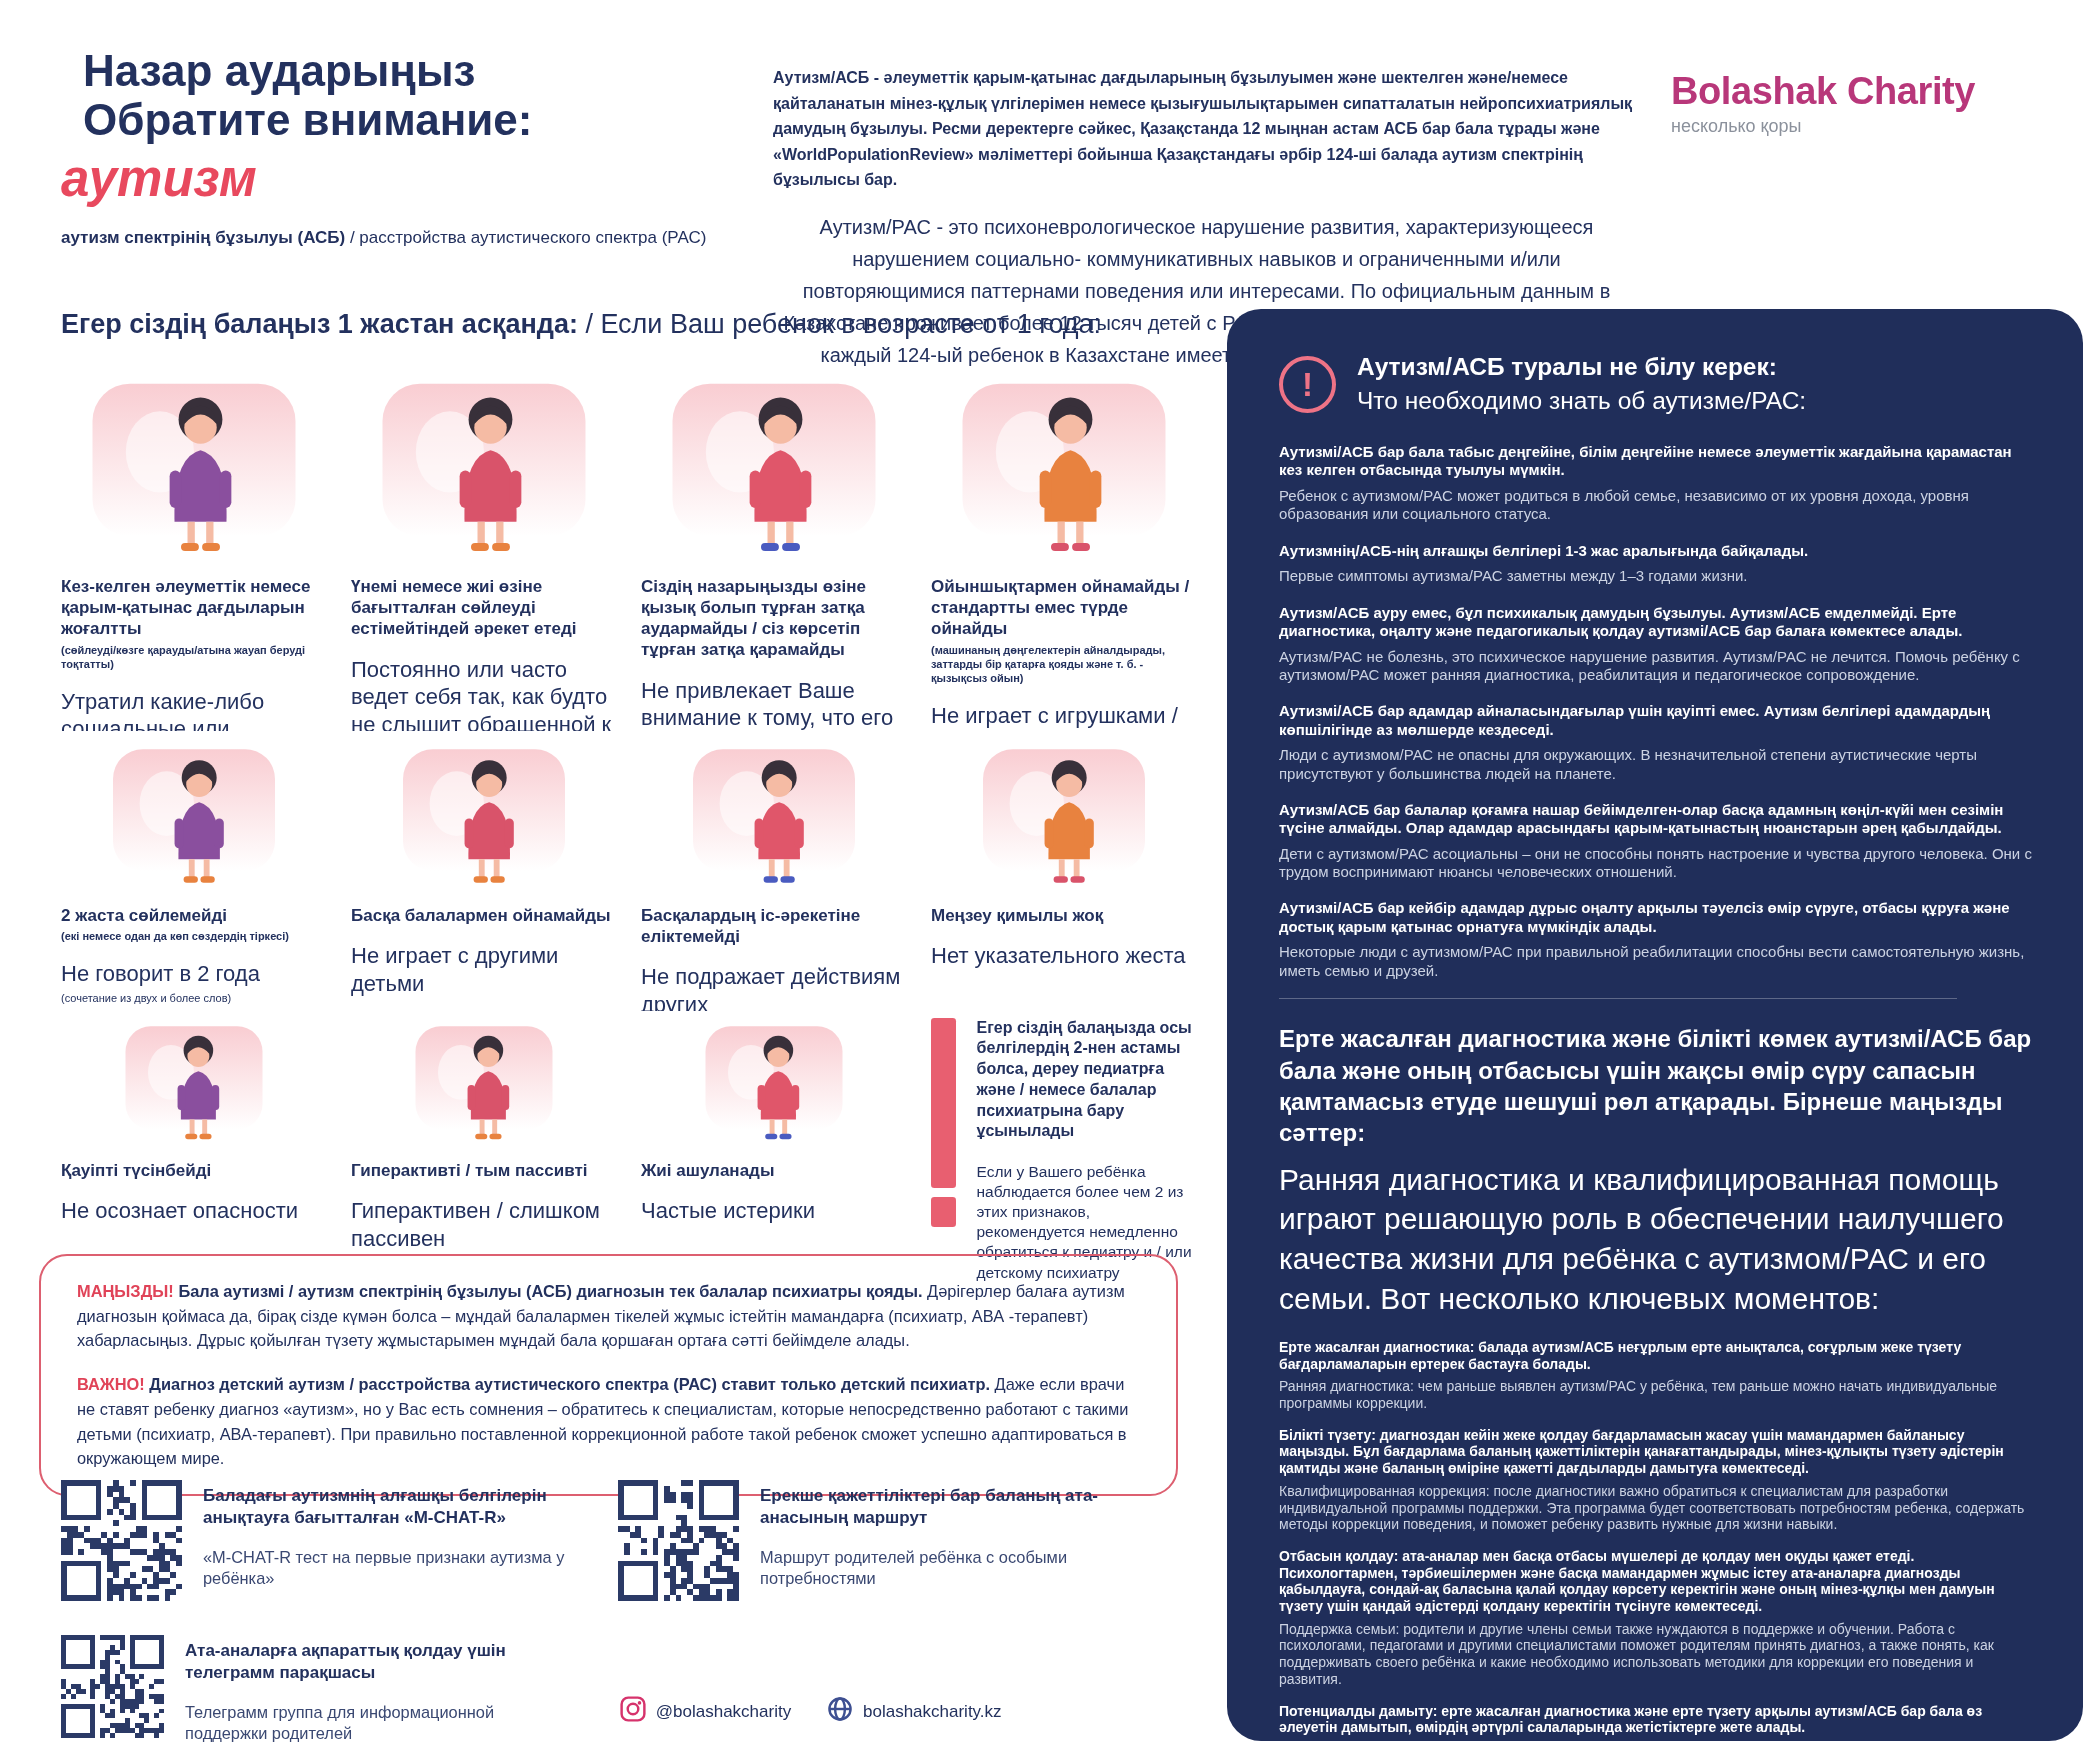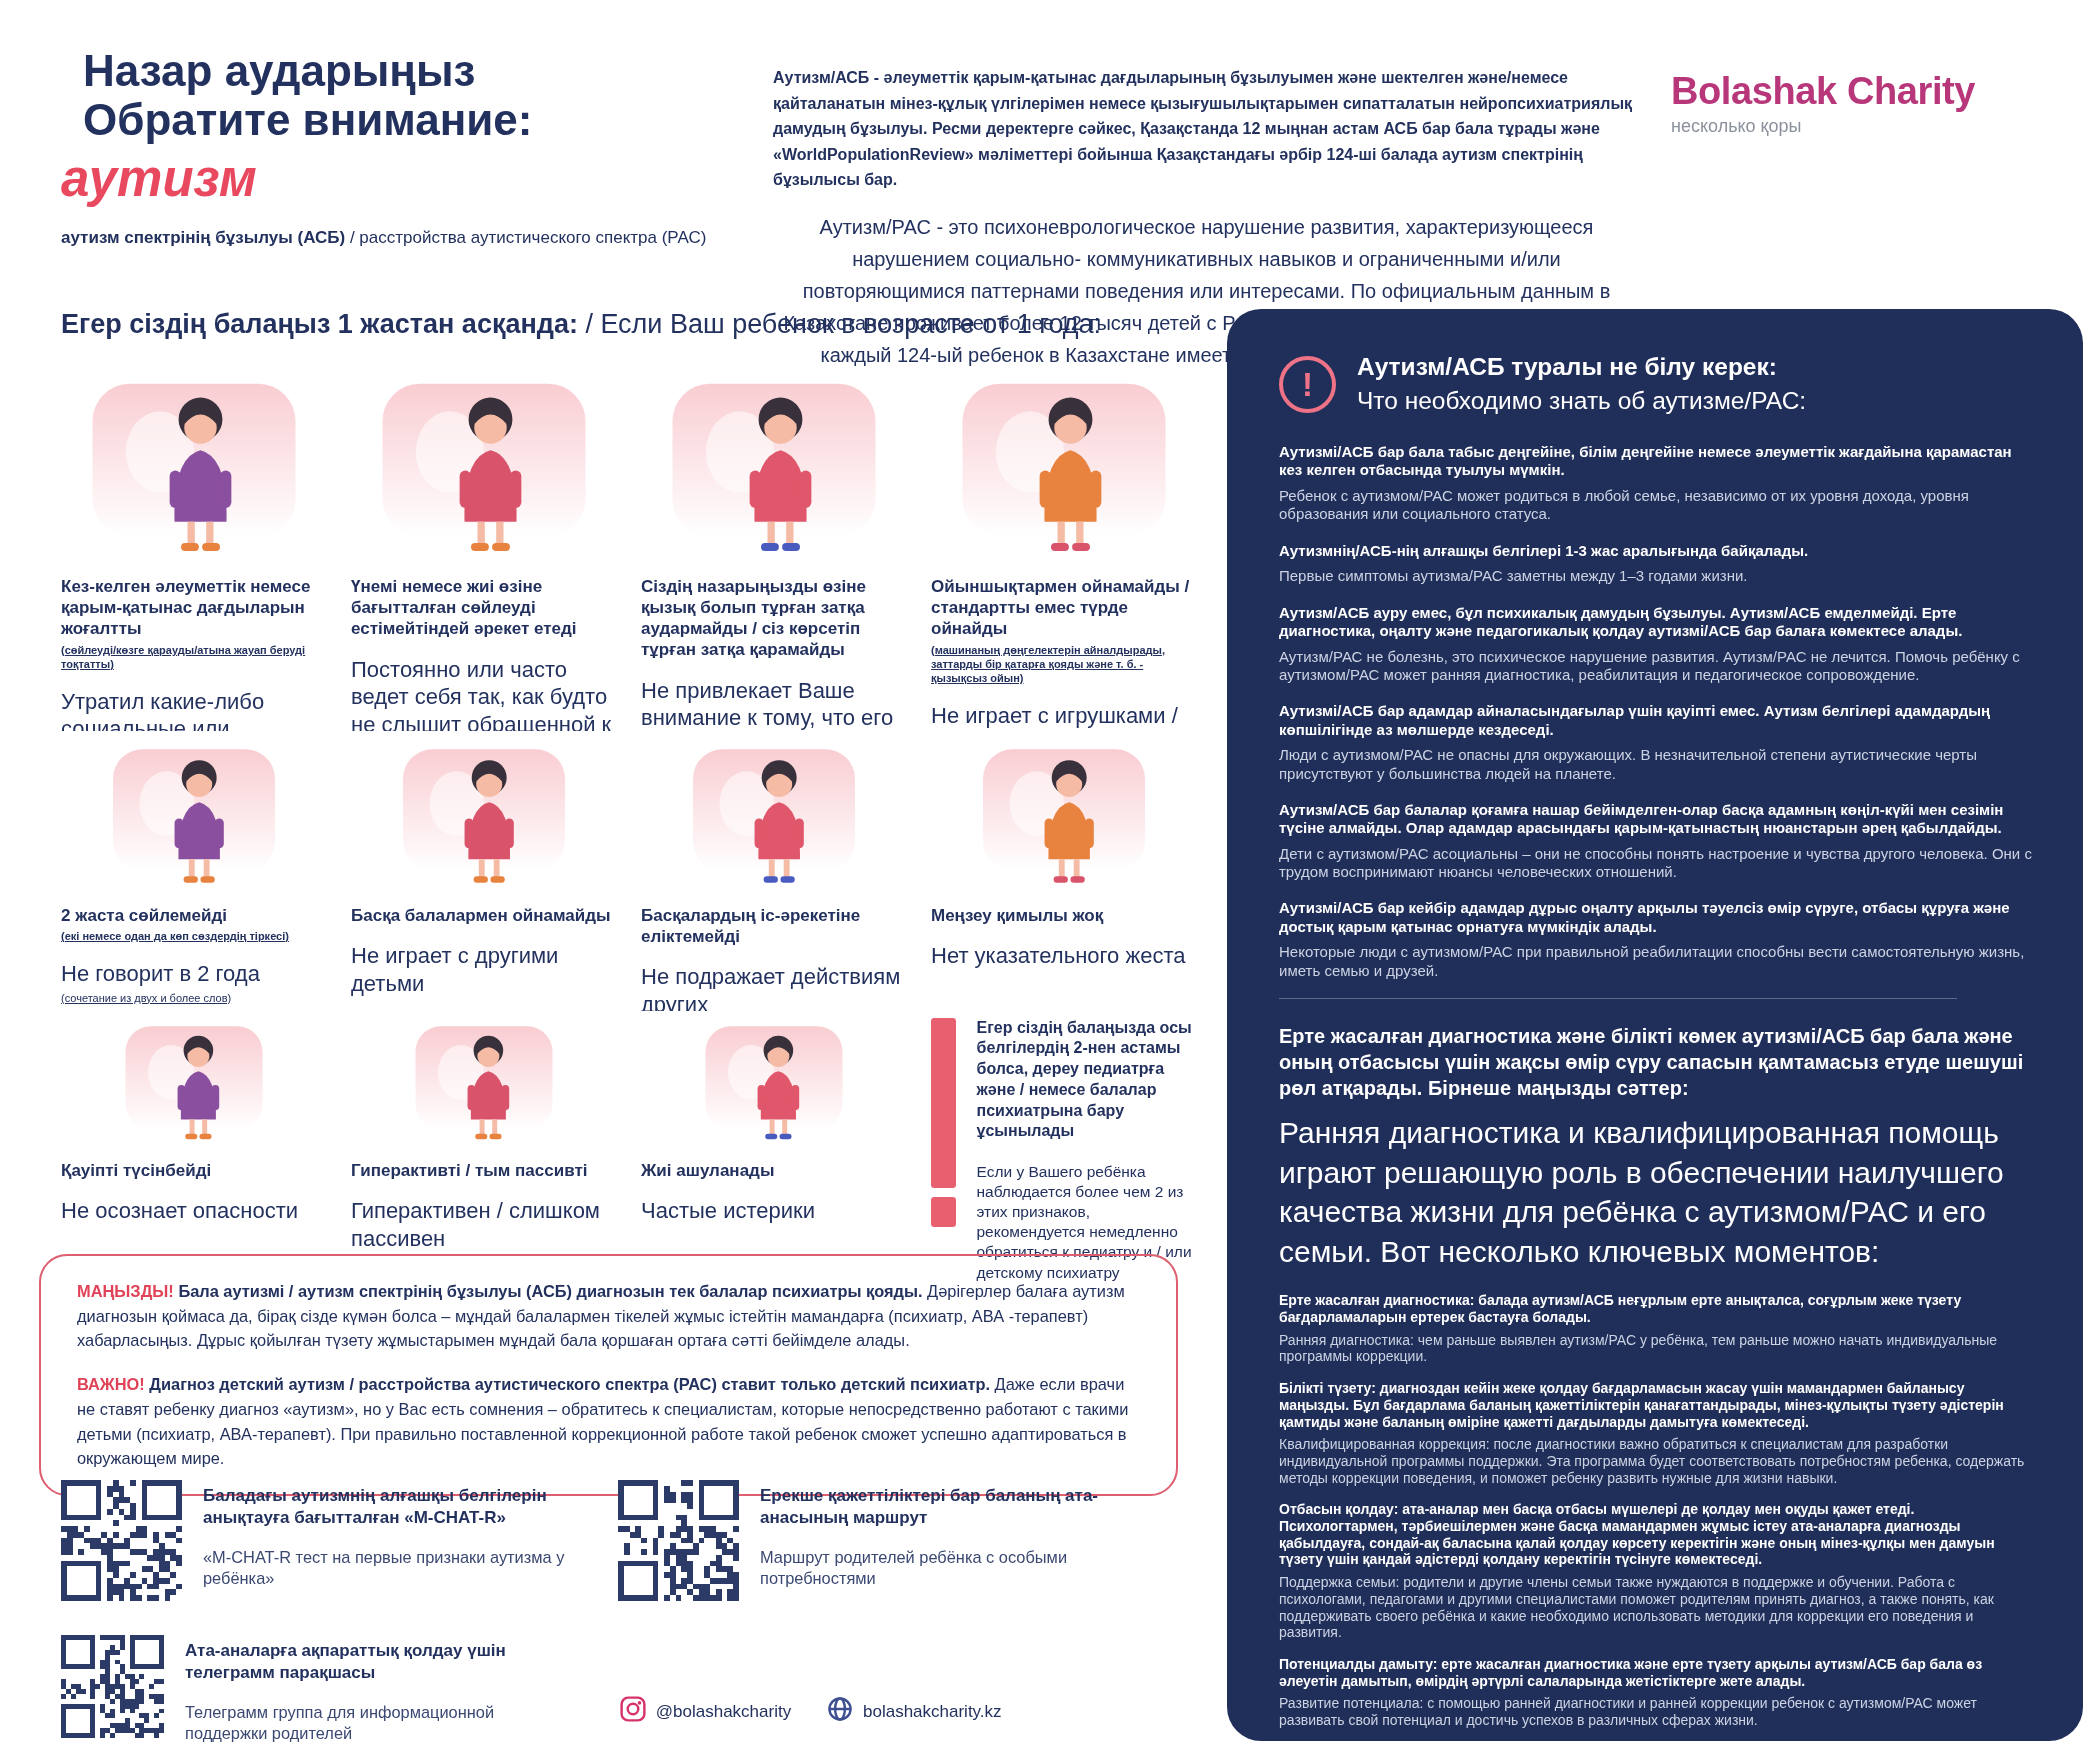--- a/index.html
+++ b/index.html
@@ -27,21 +27,21 @@
   .signs h2 b{font-weight:bold;}
   .grid{display:grid;grid-template-columns:repeat(4,266px);column-gap:24px;
         grid-template-rows:370px 280px auto;}
   .cell{overflow:hidden;}
   .illus{width:100%;}
   .row1 .illus{height:203px;}
   .row2 .illus{height:162px;}
   .row3 .illus{height:137px;}
   .illus svg{width:100%;height:100%;}
   .cap-kz{font-size:17px;font-weight:bold;line-height:1.25;margin-top:11.5px;}
-  .cap-note{font-size:11px;font-weight:bold;line-height:1.3;margin-top:3.3px;text-decoration:underline;}
+  .cap-note{font-size:11px;font-weight:bold;line-height:1.3;margin-top:3.3px;}
   .cap-ru{font-size:22px;line-height:1.25;margin-top:16.4px;}
   .cap-ru + .cap-note{font-weight:normal;}
 
   
   .grid .cell:nth-child(4n+1){--dress:#8a4f9e;--shoe:#e8823f;}
   .grid .cell:nth-child(4n+2){--dress:#d9536a;--shoe:#e8823f;}
   .grid .cell:nth-child(4n+3){--dress:#e0566a;--shoe:#4a5bc0;}
   .grid .cell:nth-child(4n+4){--dress:#e8823f;--shoe:#d9536a;}
 
   
@@ -81,21 +81,21 @@
   .panel-head{display:flex;gap:21px;align-items:center;margin-bottom:24.5px;}
   .alert-circle{flex:0 0 49px;height:49px;border:4.1px solid #ee7386;border-radius:50%;
                 display:flex;align-items:center;justify-content:center;
                 font-size:33px;font-weight:bold;color:#ee7386;line-height:1;}
   .pt-kz{font-size:24.5px;font-weight:bold;line-height:1.4;}
   .pt-ru{font-size:24.5px;line-height:1.4;}
   .fact{margin-bottom:18px;}
   .fact .kz{font-weight:bold;font-size:15px;line-height:1.22;margin-bottom:7.4px;}
   .fact .ru{font-size:15px;line-height:1.22;color:#ccd3e3;}
   .divider{border:none;border-top:1.6px solid rgba(255,255,255,.28);margin:8.2px 0 24.5px 0;width:90%;}
-  .diag-kz{font-size:20px;font-weight:bold;line-height:1.3;margin-bottom:11.5px;}
+  .diag-kz{font-size:24px;font-weight:bold;line-height:1.3;margin-bottom:11.5px;}
   .diag-ru{font-size:30px;line-height:1.32;margin-bottom:21px;}
   .kp{margin-bottom:14.7px;}
   .kp .kz{font-weight:bold;font-size:14px;line-height:1.2;margin-bottom:5.7px;}
   .kp .ru{font-size:14px;line-height:1.2;color:#ccd3e3;}
 </style>
 </head>
 <body>
 
 <div class="canvas">
 

